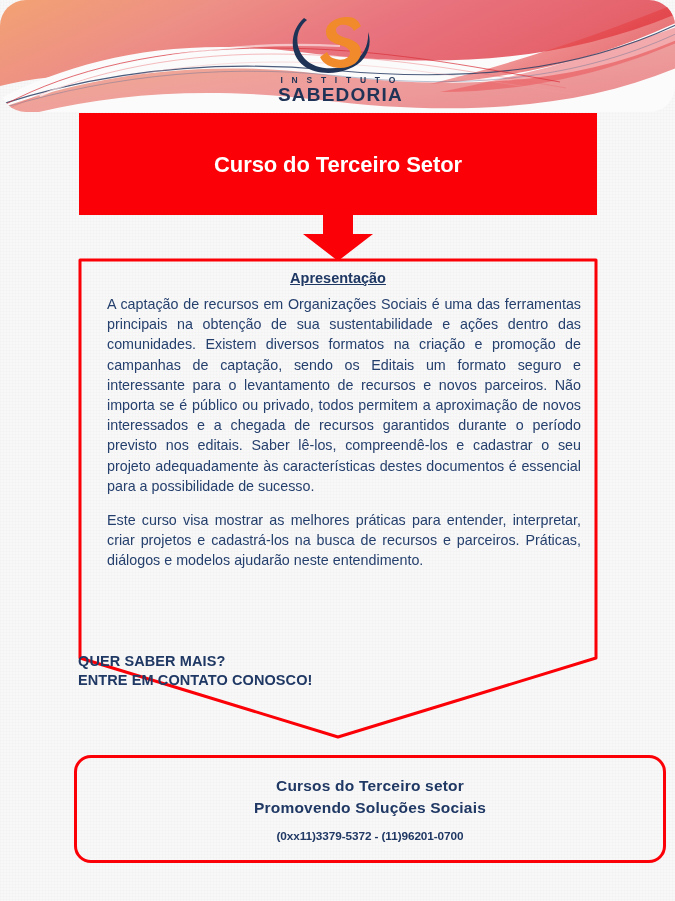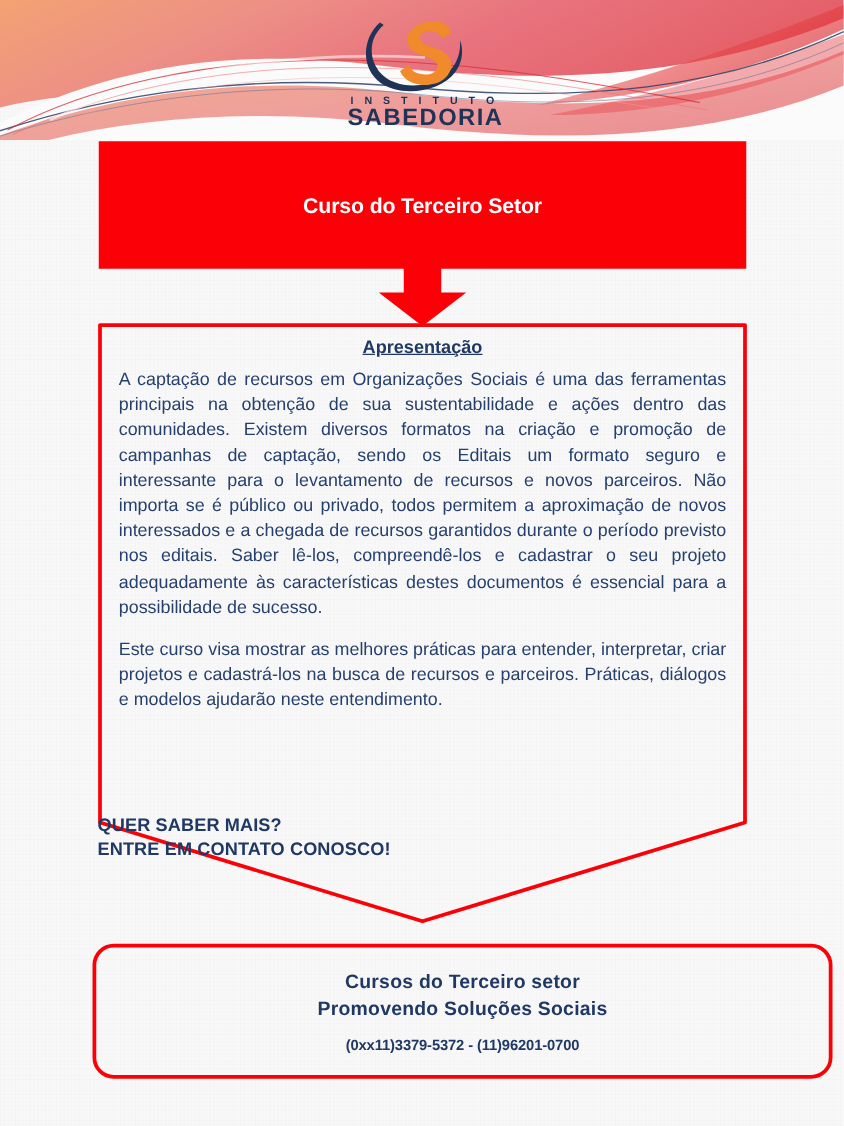--- a/index.html
+++ b/index.html
@@ -25,20 +25,21 @@
       linear-gradient(90deg, rgba(0,0,0,0.012) 1px, transparent 1px);
     background-size: 3px 3px, 3px 3px;
   }
 
   
   #header-banner {
     position: absolute;
     left: 0; top: 0;
     width: 675px; height: 112px;
     overflow: hidden;
+    border-radius: 26px;
   }
   #header-banner svg { display: block; }
 
   #logo-block {
     position: absolute;
     left: 276px;
     top: 14px;
     width: 124px;
     height: 96px;
     text-align: center;
@@ -79,21 +80,21 @@
     display: flex;
     flex-direction: column;
     align-items: center;
     justify-content: center;
     box-sizing: border-box;
     padding: 4px 14px;
   }
   .title-line {
     color: #ffffff;
     font-weight: bold;
-    font-size: 17px;
+    font-size: 22px;
     line-height: 23px;
     text-align: center;
     letter-spacing: -0.1px;
   }
 
   
   #down-arrow {
     position: absolute;
     left: 300px;
     top: 214px;
@@ -127,21 +128,21 @@
     font-size: 14.5px;
     text-decoration: underline;
     margin-bottom: 8px;
   }
   .body-par {
     color: #26406e;
     font-size: 14.3px;
     line-height: 20.2px;
     text-align: justify;
     text-justify: inter-word;
-    margin: 0 0 0 0;
+    margin: 0 0 0 12px;
   }
   .body-par + .body-par { margin-top: 14px; }
 
   #cta-block {
     position: absolute;
     left: 0;
     top: 394px;
     width: 520px;
     text-align: left;
   }

